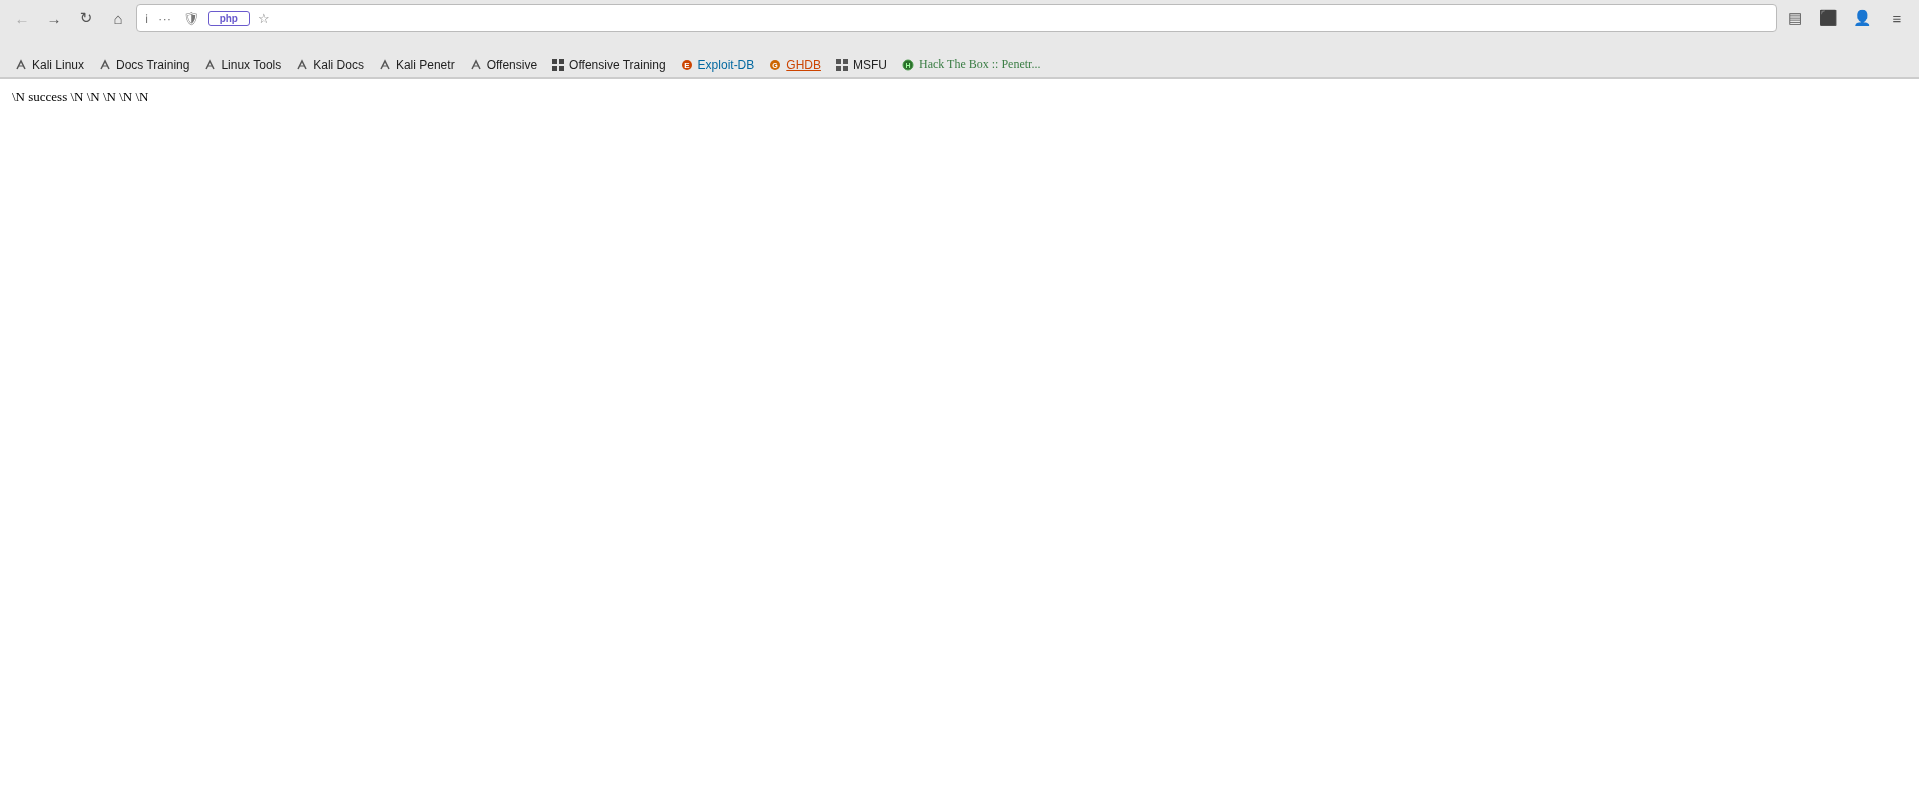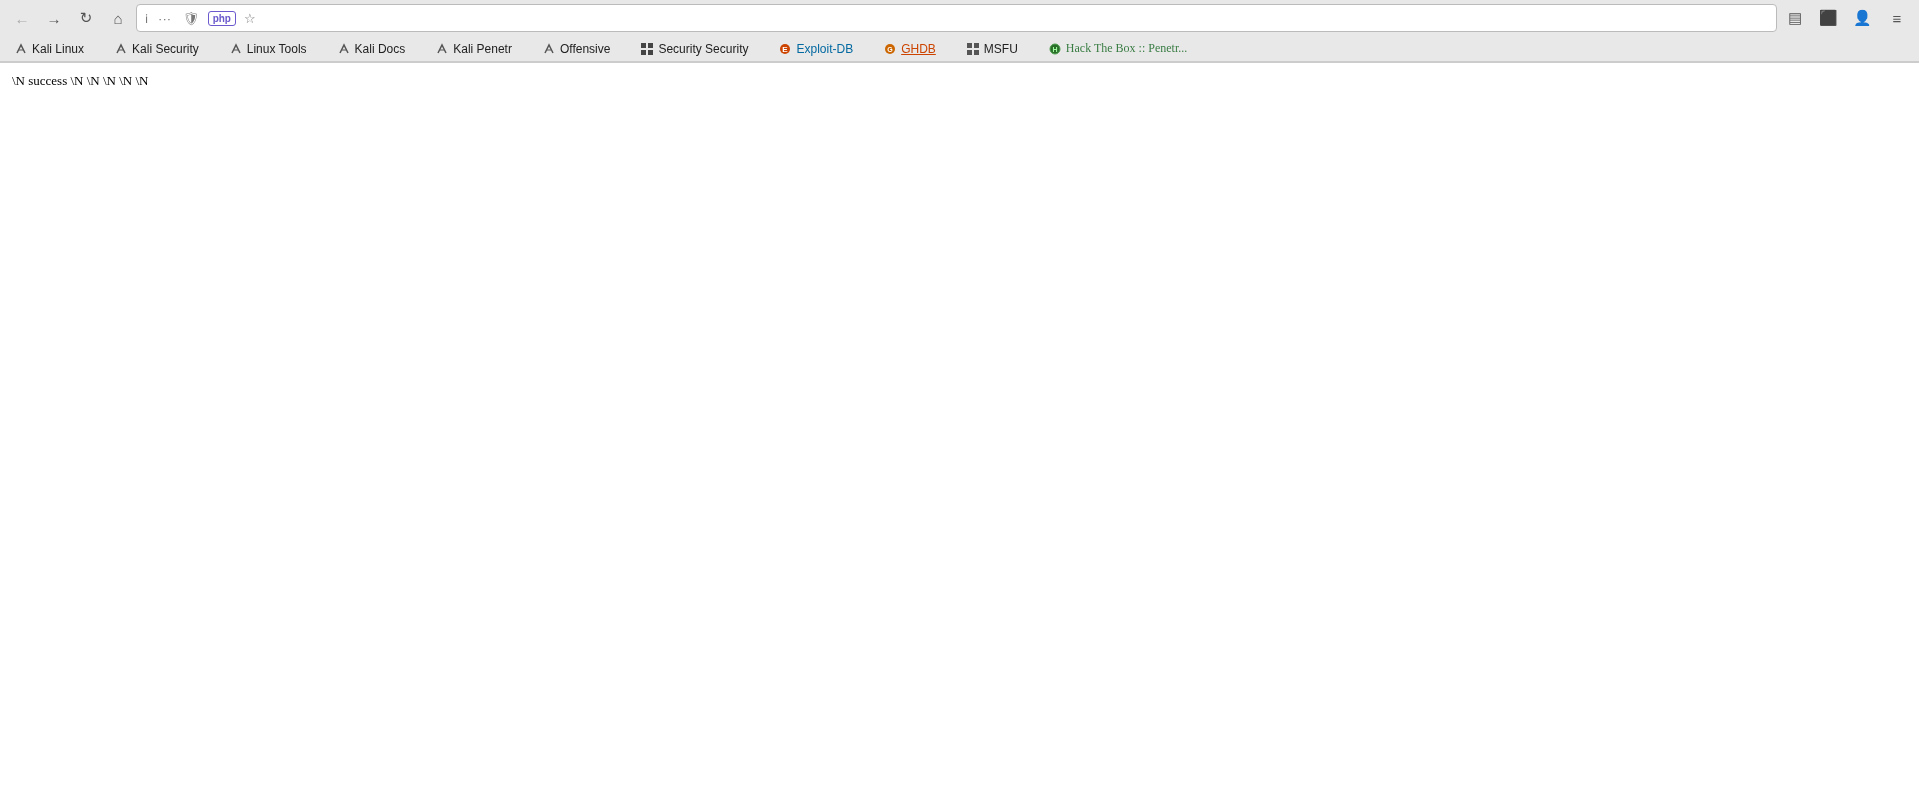--- a/index.html
+++ b/index.html
@@ -70,21 +70,21 @@
       padding: 2px 4px;
       border-radius: 3px;
     }
 
     .php-badge {
       font-size: 10px;
       font-weight: bold;
       color: #6a5acd;
       border: 1px solid #6a5acd;
       border-radius: 3px;
-      padding: 1px 4px;
+      padding: 1px 11px;
     }
 
     .browser-right-icons {
       display: flex;
       align-items: center;
       gap: 6px;
     }
     .browser-icon-btn {
       background: none;
       border: none;
@@ -98,25 +98,26 @@
       display: flex;
       align-items: center;
       justify-content: center;
     }
 
     
     .bookmarks-bar {
       display: flex;
       align-items: center;
       padding: 2px 8px;
-      gap: 18px;
+      gap: 2px;
       background: #e8e8e8;
       border-bottom: 1px solid #ccc;
       height: 26px;
       overflow: hidden;
+      margin-top: 16px;
     }
     .bookmark-item {
       display: flex;
       align-items: center;
       gap: 4px;
       padding: 2px 6px;
       border-radius: 3px;
       cursor: pointer;
       white-space: nowrap;
       font-size: 12px;
@@ -185,21 +186,21 @@
         </span>
         <span>Kali Linux</span>
       </a>
       <a class="bookmark-item" href="#">
         <span class="bookmark-favicon">
           <svg width="12" height="12" viewBox="0 0 12 12">
       <path d="M2 10 L6 2 L10 10" fill="none" stroke="#555" stroke-width="1.5"></path>
       <path d="M4 7 L8 7" fill="none" stroke="#555" stroke-width="1"></path>
     </svg>
         </span>
-        <span>Kali Security</span>
+        <span>Docs Training</span>
       </a>
       <a class="bookmark-item" href="#">
         <span class="bookmark-favicon">
           <svg width="12" height="12" viewBox="0 0 12 12">
       <path d="M2 10 L6 2 L10 10" fill="none" stroke="#555" stroke-width="1.5"></path>
       <path d="M4 7 L8 7" fill="none" stroke="#555" stroke-width="1"></path>
     </svg>
         </span>
         <span>Linux Tools</span>
       </a>
@@ -232,21 +233,21 @@
       </a>
       <a class="bookmark-item" href="#">
         <span class="bookmark-favicon">
           <svg width="14" height="14" viewBox="0 0 14 14">
       <rect x="1" y="1" width="5" height="5" fill="#444"></rect>
       <rect x="8" y="1" width="5" height="5" fill="#444"></rect>
       <rect x="1" y="8" width="5" height="5" fill="#444"></rect>
       <rect x="8" y="8" width="5" height="5" fill="#444"></rect>
     </svg>
         </span>
-        <span style="color: rgb(34, 34, 34);">Security Security</span>
+        <span style="color: rgb(34, 34, 34);">Offensive Training</span>
       </a>
       <a class="bookmark-item" href="#">
         <span class="bookmark-favicon">
           <svg width="12" height="12" viewBox="0 0 12 12">
       <circle cx="6" cy="6" r="5" fill="#cc4400"></circle>
       <text x="6" y="9" text-anchor="middle" font-size="8" fill="white" font-weight="bold">E</text>
     </svg>
         </span>
         <span style="color: #0369a1;">Exploit-DB</span>
       </a>

